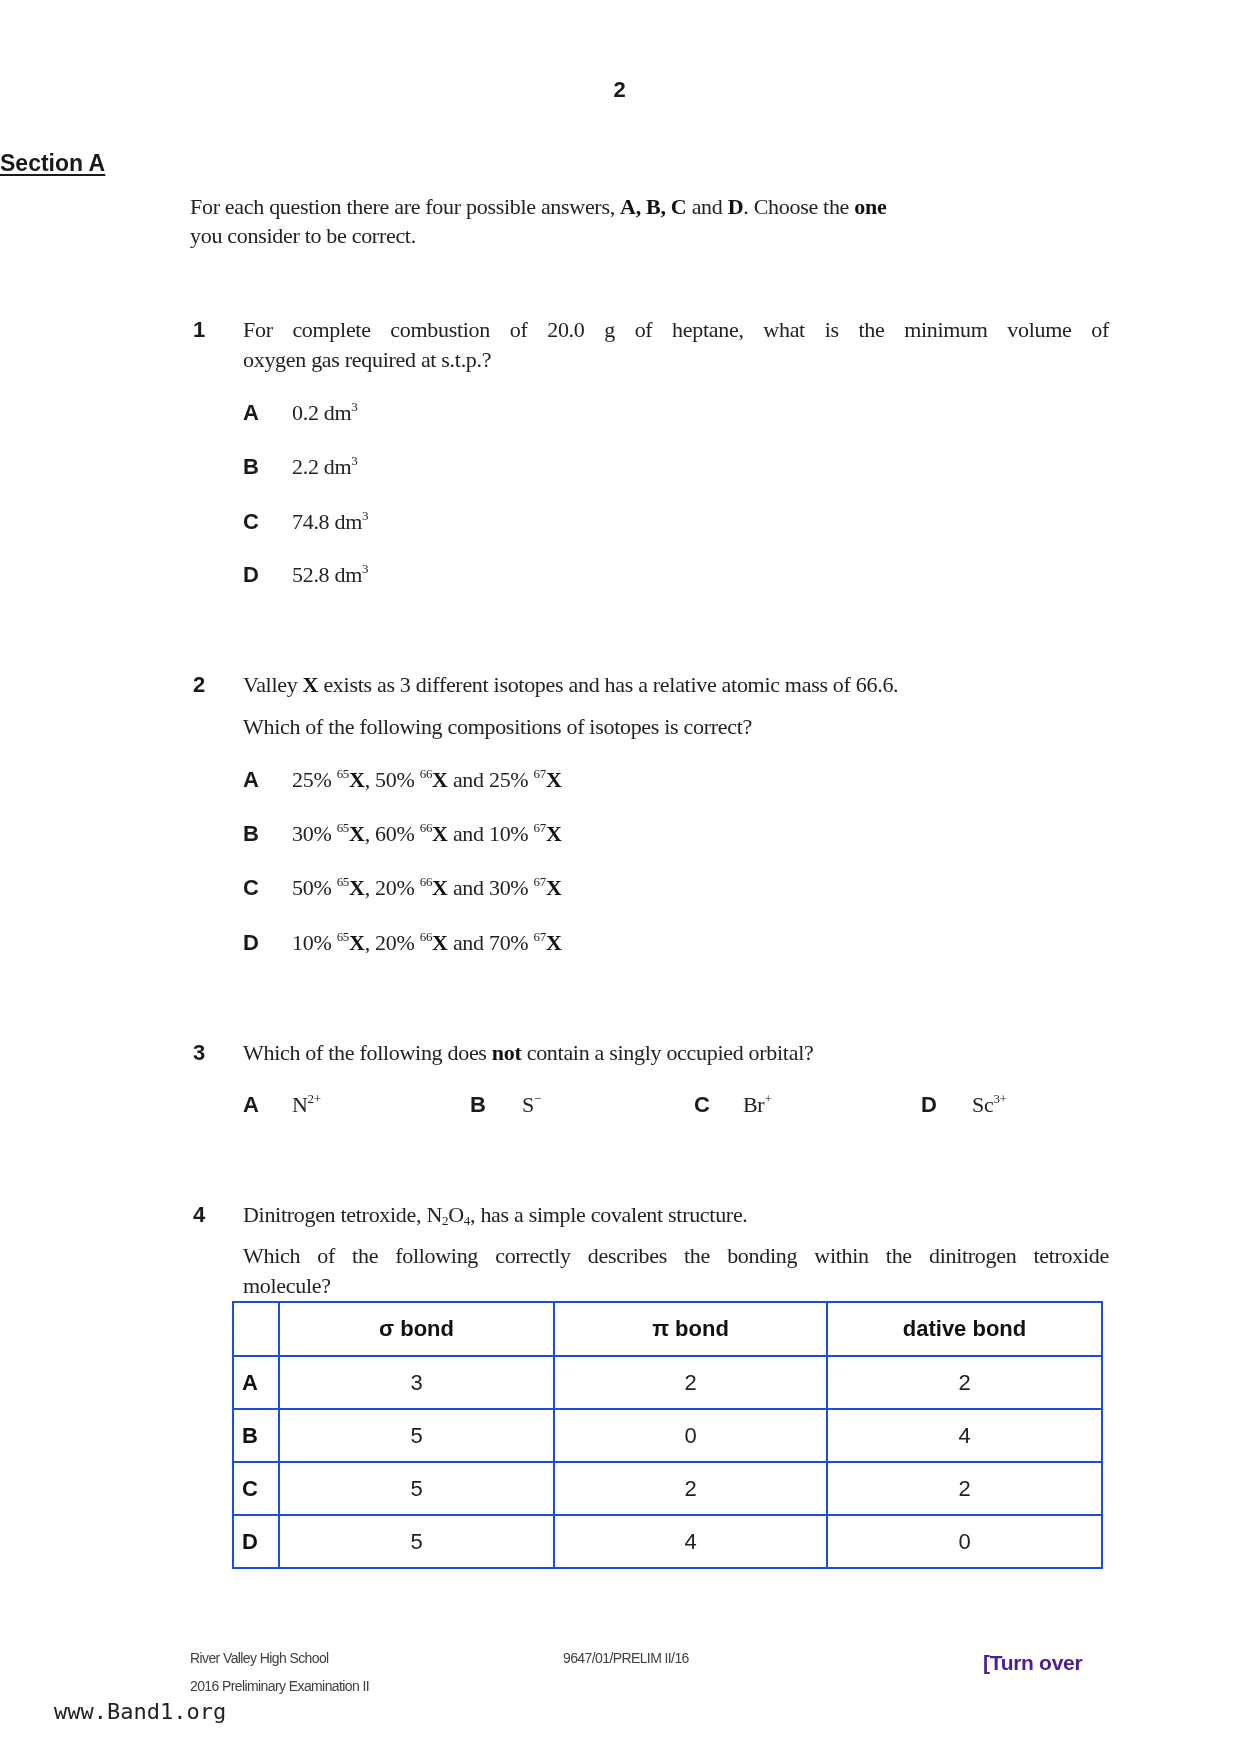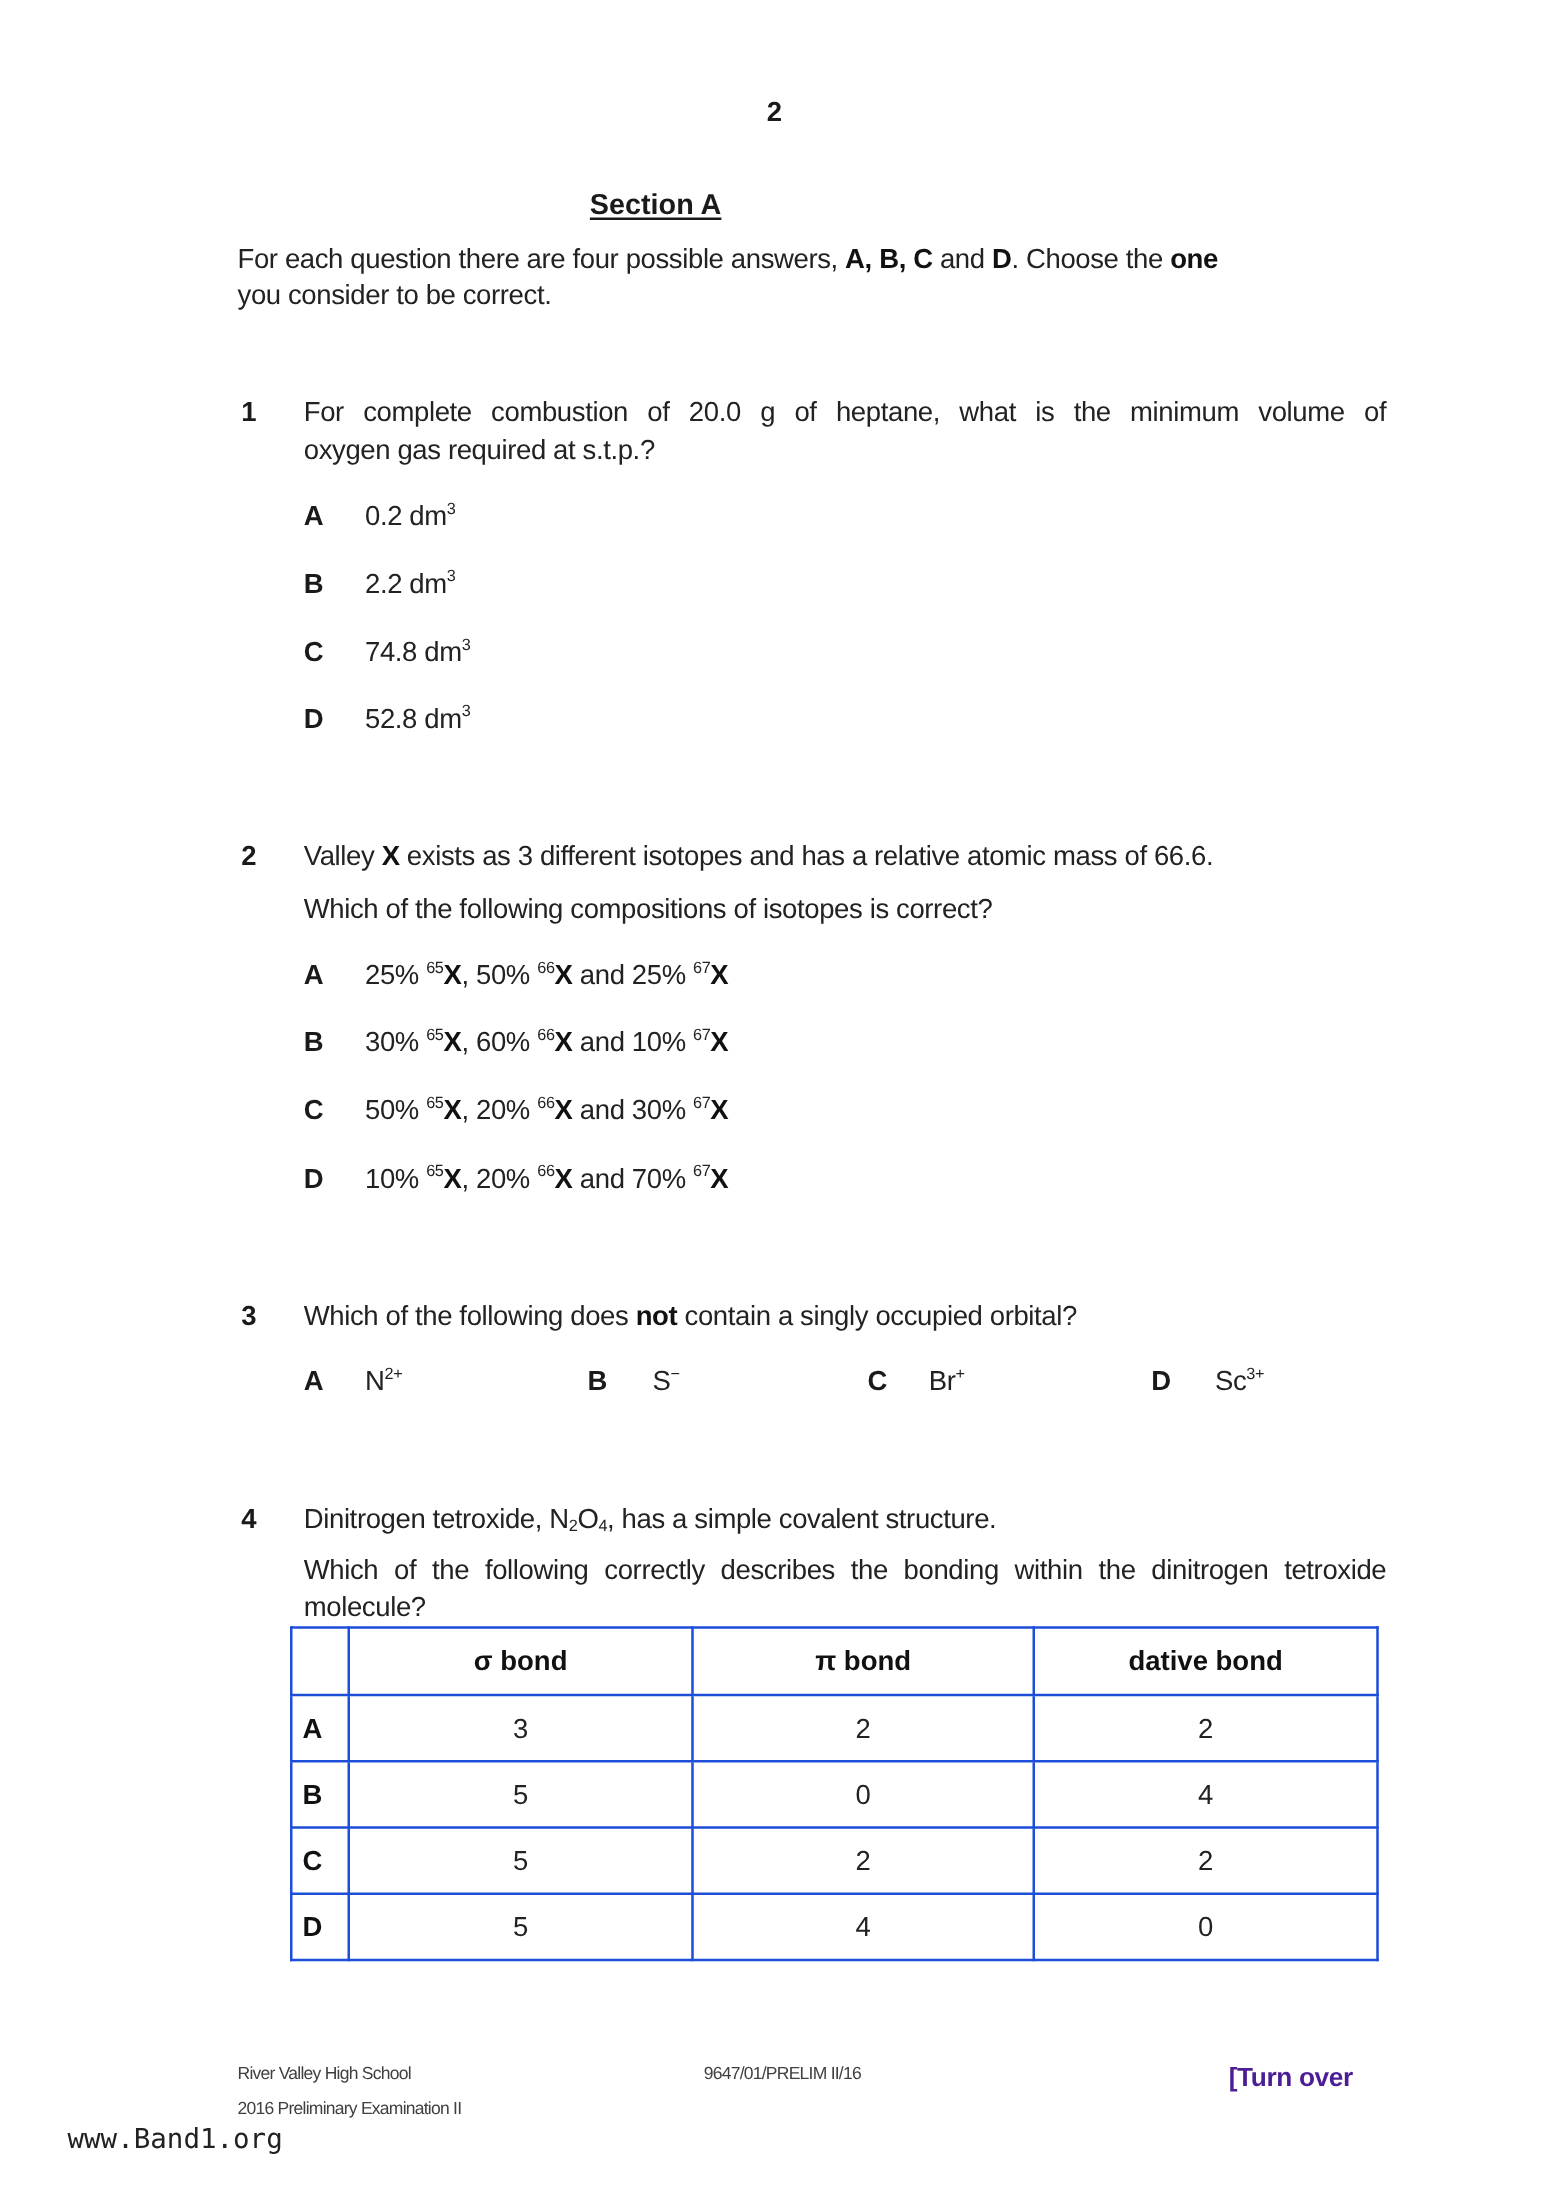--- a/index.html
+++ b/index.html
@@ -1,24 +1,24 @@
 <!DOCTYPE html>
 <html><head>
 <meta charset="utf-8">
 <style>
   html, body { margin: 0; padding: 0; background: #ffffff; }
   body {
     width: 1239px; height: 1754px; position: relative; overflow: hidden;
     font-family: "Liberation Sans", sans-serif; color: #1a1a1a;
   }
   .abs { position: absolute; white-space: nowrap; }
-  .txt { font-size: 22px; line-height: 26px; letter-spacing: -0.3px; color: #222; }
+  .txt { font-size: 22px; line-height: 26px; letter-spacing: -0.3px; color: #222; font-family: Liberation Serif, serif; }
   .b { font-weight: bold; color: #111; }
   .page-num { left: 0; width: 1239px; text-align: center; top: 77px; font-size: 22px; font-weight: bold; }
-  .section-title { left: 0; width: 1049px; text-align: center; top: 150px; font-size: 23px; font-weight: bold; }
+  .section-title { left: 0; width: 1049px; text-align: left; top: 150px; font-size: 23px; font-weight: bold; }
   .section-title span { text-decoration: underline; text-underline-offset: 3px; text-decoration-thickness: 2px; }
   .qnum { font-size: 22px; font-weight: bold; }
   .optlabel { font-size: 22px; font-weight: bold; }
   sup { font-size: 13px; vertical-align: 9px; line-height: 0; }
   sub { font-size: 13px; vertical-align: -3px; line-height: 0; }
   .justify { white-space: normal; text-align: justify; text-align-last: justify; }
   table.bond {
     position: absolute; left: 232px; top: 1301px; border-collapse: collapse;
     font-size: 22px; color: #222;
   }

